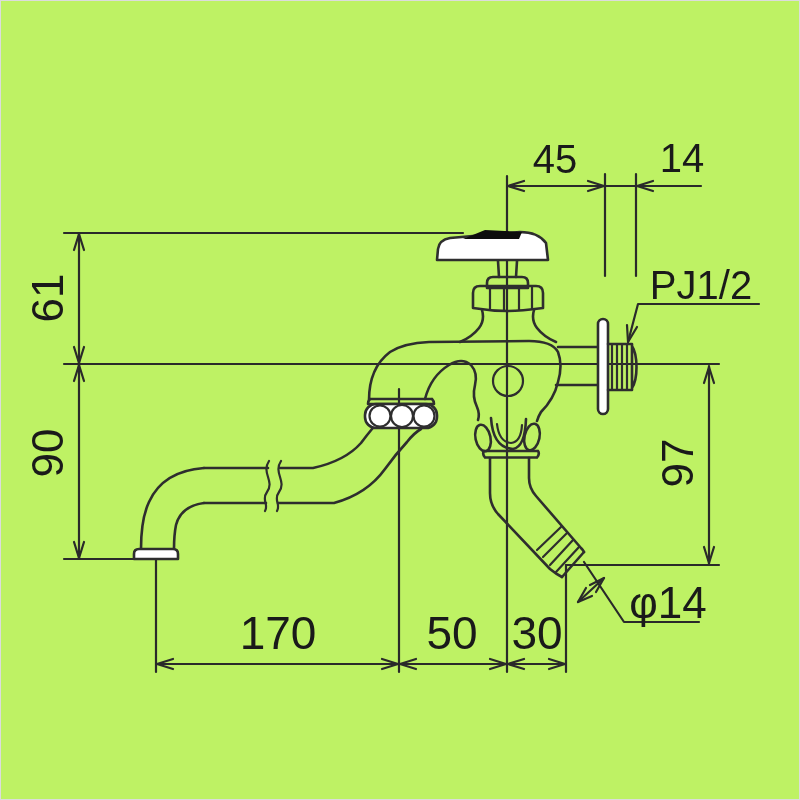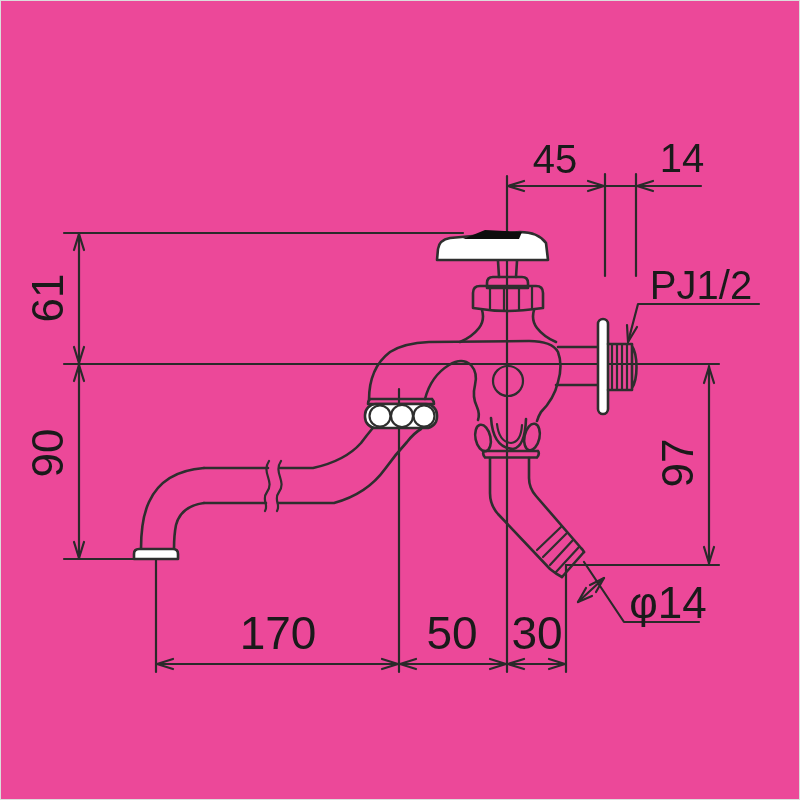--- a/index.html
+++ b/index.html
@@ -1,20 +1,20 @@
 <!DOCTYPE html>
 <html><head>
 <meta charset="utf-8">
 <style>
   html,body{margin:0;padding:0;background:#fff;}
   .canvas{
     position:relative;
     width:798px;height:798px;
     border:1px solid #dcdcdc;
-    background:#ec4899;
+    background:#bef264;
     font-family:"Liberation Sans", sans-serif;
     text-decoration:underline;
   }
   svg{display:block;}
   .outline{stroke:#2e2e2e;stroke-width:2.6;fill:none;stroke-linecap:round;stroke-linejoin:round;}
   .outline-thin{stroke:#2e2e2e;stroke-width:2.2;fill:none;stroke-linecap:round;stroke-linejoin:round;}
   .dim{stroke:#2a2a2a;stroke-width:2.2;fill:none;stroke-linecap:round;stroke-linejoin:round;}
   .dim-text{fill:#1a1a1a;font-family:"Liberation Sans", sans-serif;}
   .fill-dark{fill:#0d0d0d;stroke:none;}
   .white-fill{fill:#ffffff;}

